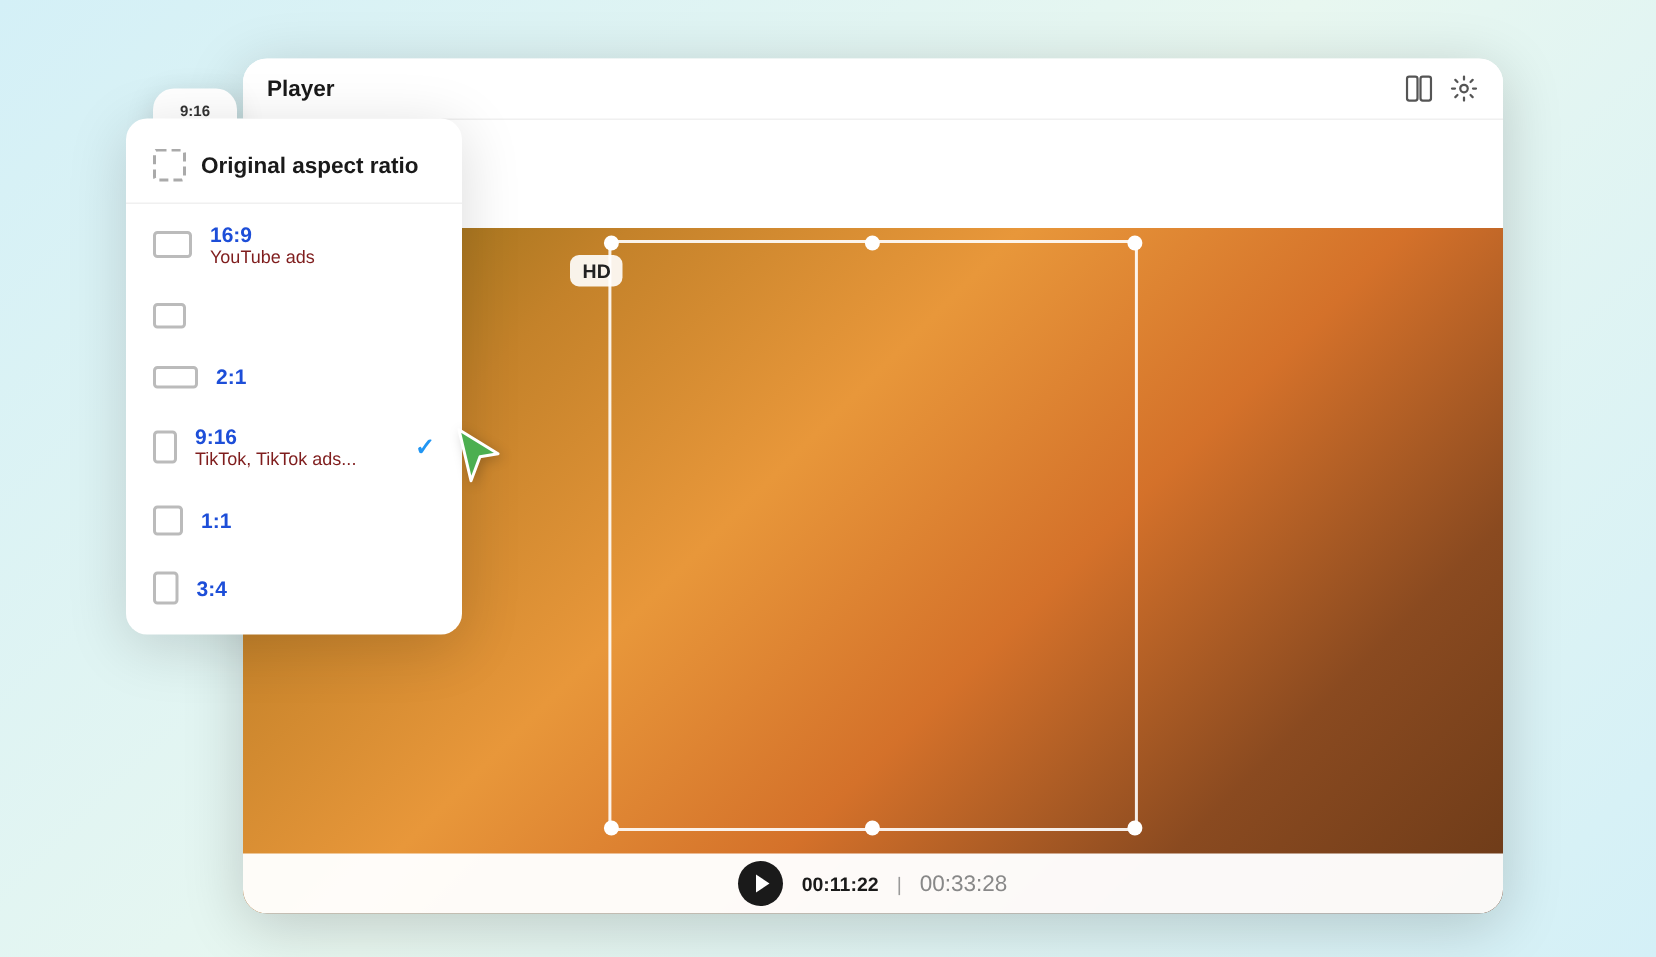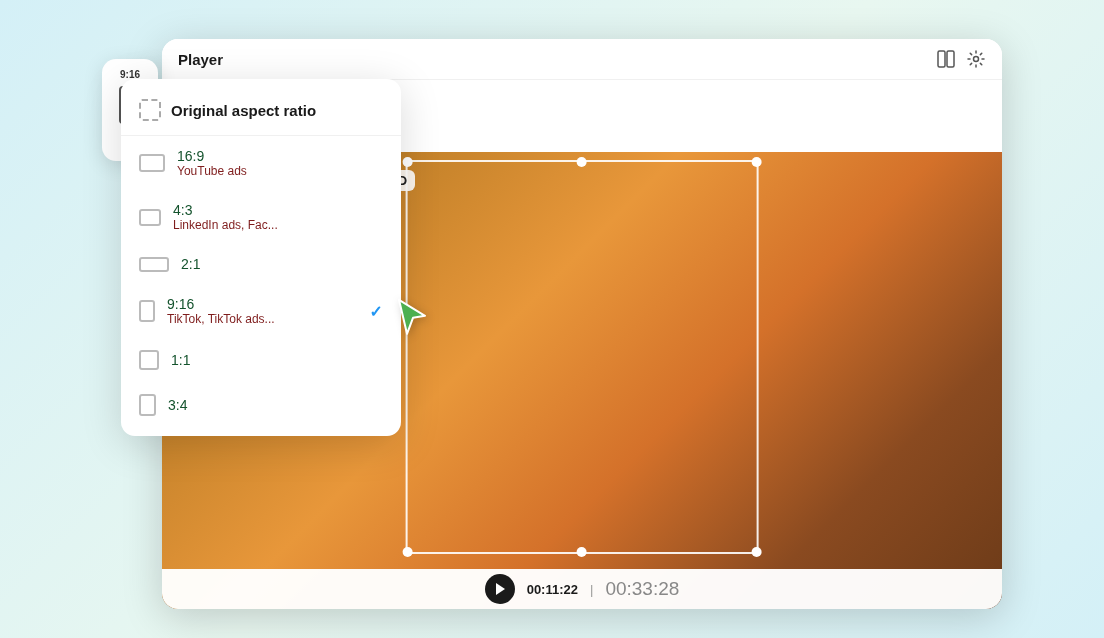--- a/index.html
+++ b/index.html
@@ -201,36 +201,35 @@
       font-weight: 600;
       color: #1a1a1a;
     }
 
     .time-divider {
       font-size: 13px;
       color: #999;
     }
 
     .time-total {
-      font-size: 19px;
+      font-size: 15px;
       color: #888;
     }
 
     
     .dropdown-menu {
       position: absolute;
       left: -18px;
       top: 50px;
       background: white;
       border-radius: 14px;
       box-shadow: 0 8px 40px rgba(0,0,0,0.15);
-      width: 280px;
+      width: 224px;
       padding: 8px 0;
       z-index: 20;
-      margin-left: 37px;
     }
 
     .dropdown-header {
       display: flex;
       align-items: center;
       gap: 10px;
       padding: 12px 18px 14px;
       border-bottom: 1px solid #f0f0f0;
     }
 
@@ -292,22 +291,22 @@
       width: 17px;
       height: 22px;
     }
 
     .dropdown-item-text {
       flex: 1;
     }
 
     .dropdown-item-ratio {
       font-size: 14px;
-      font-weight: 400;
-      color: #14532d;
+      font-weight: 700;
+      color: #1d4ed8;
       display: block;
     }
 
     .dropdown-item-desc {
       font-size: 12px;
       color: #7f1d1d;
       display: block;
     }
 
     .checkmark {
@@ -395,24 +394,20 @@
     <div class="dropdown-item">
       <div class="ratio-icon wide"></div>
       <div class="dropdown-item-text">
         <span class="dropdown-item-ratio">16:9</span>
         <span class="dropdown-item-desc">YouTube ads</span>
       </div>
     </div>
 
     <div class="dropdown-item">
       <div class="ratio-icon" style="width:22px;height:17px;"></div>
-      <div class="dropdown-item-text">
-        <span class="dropdown-item-ratio">4:3</span>
-        <span class="dropdown-item-desc">LinkedIn ads, Fac...</span>
-      </div>
     </div>
 
     <div class="dropdown-item">
       <div class="ratio-icon wider"></div>
       <div class="dropdown-item-text">
         <span class="dropdown-item-ratio">2:1</span>
         <span class="dropdown-item-desc"></span>
       </div>
     </div>
 

